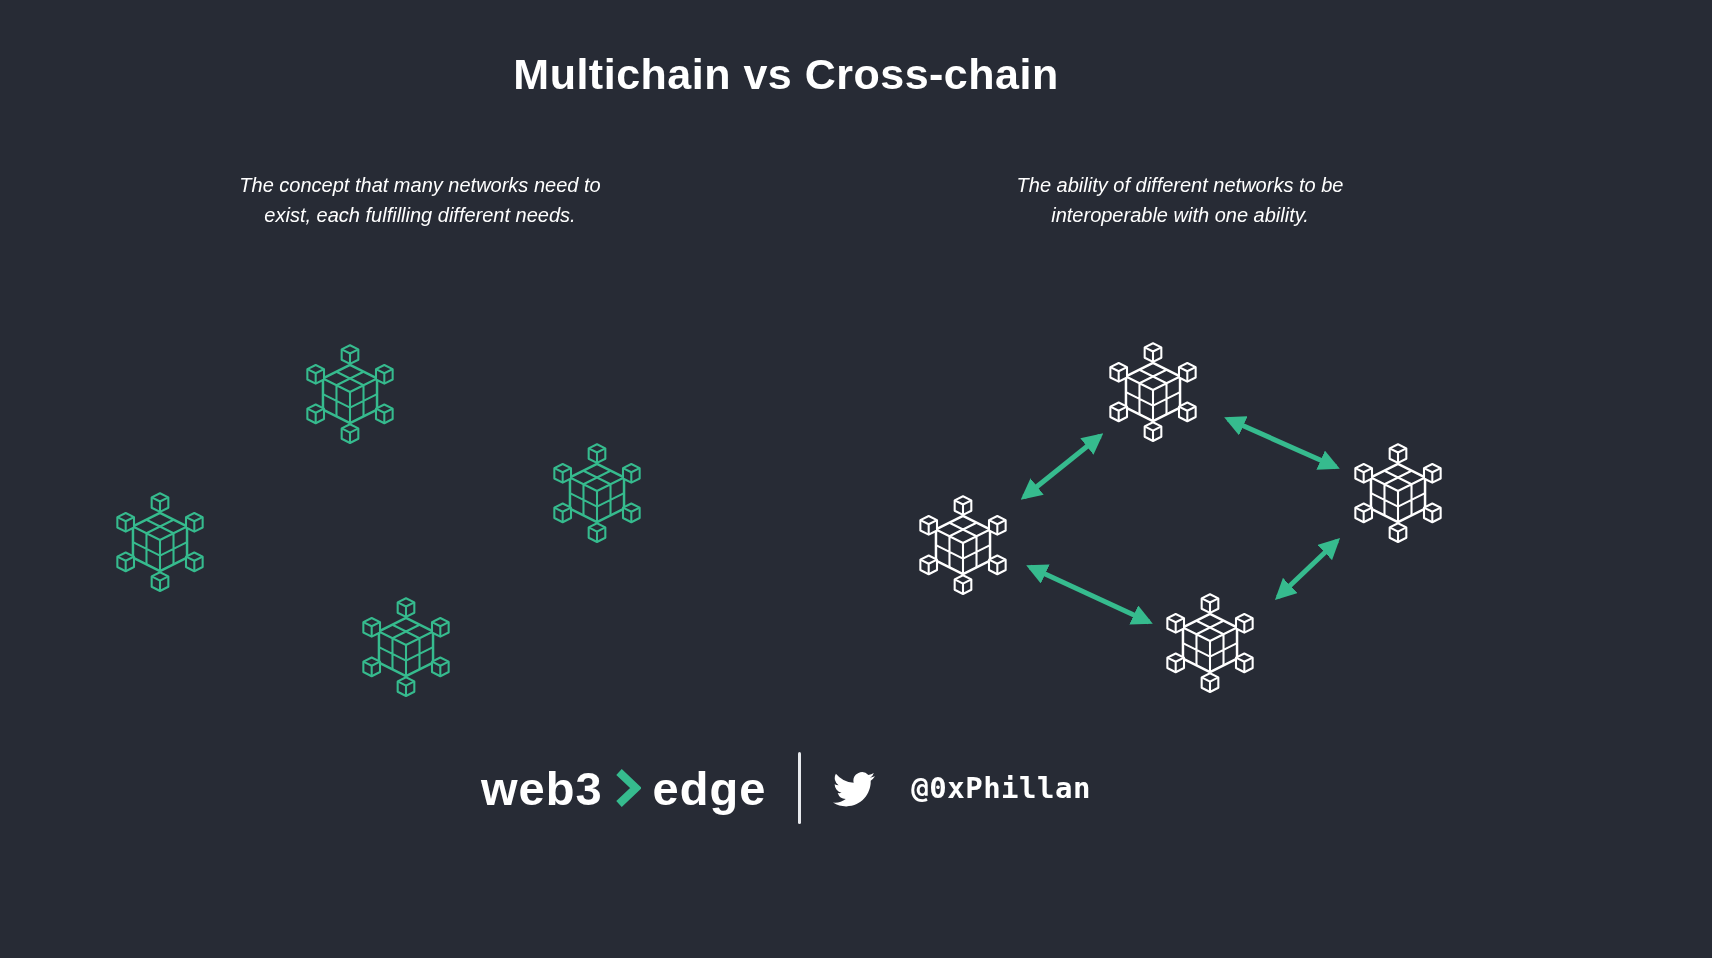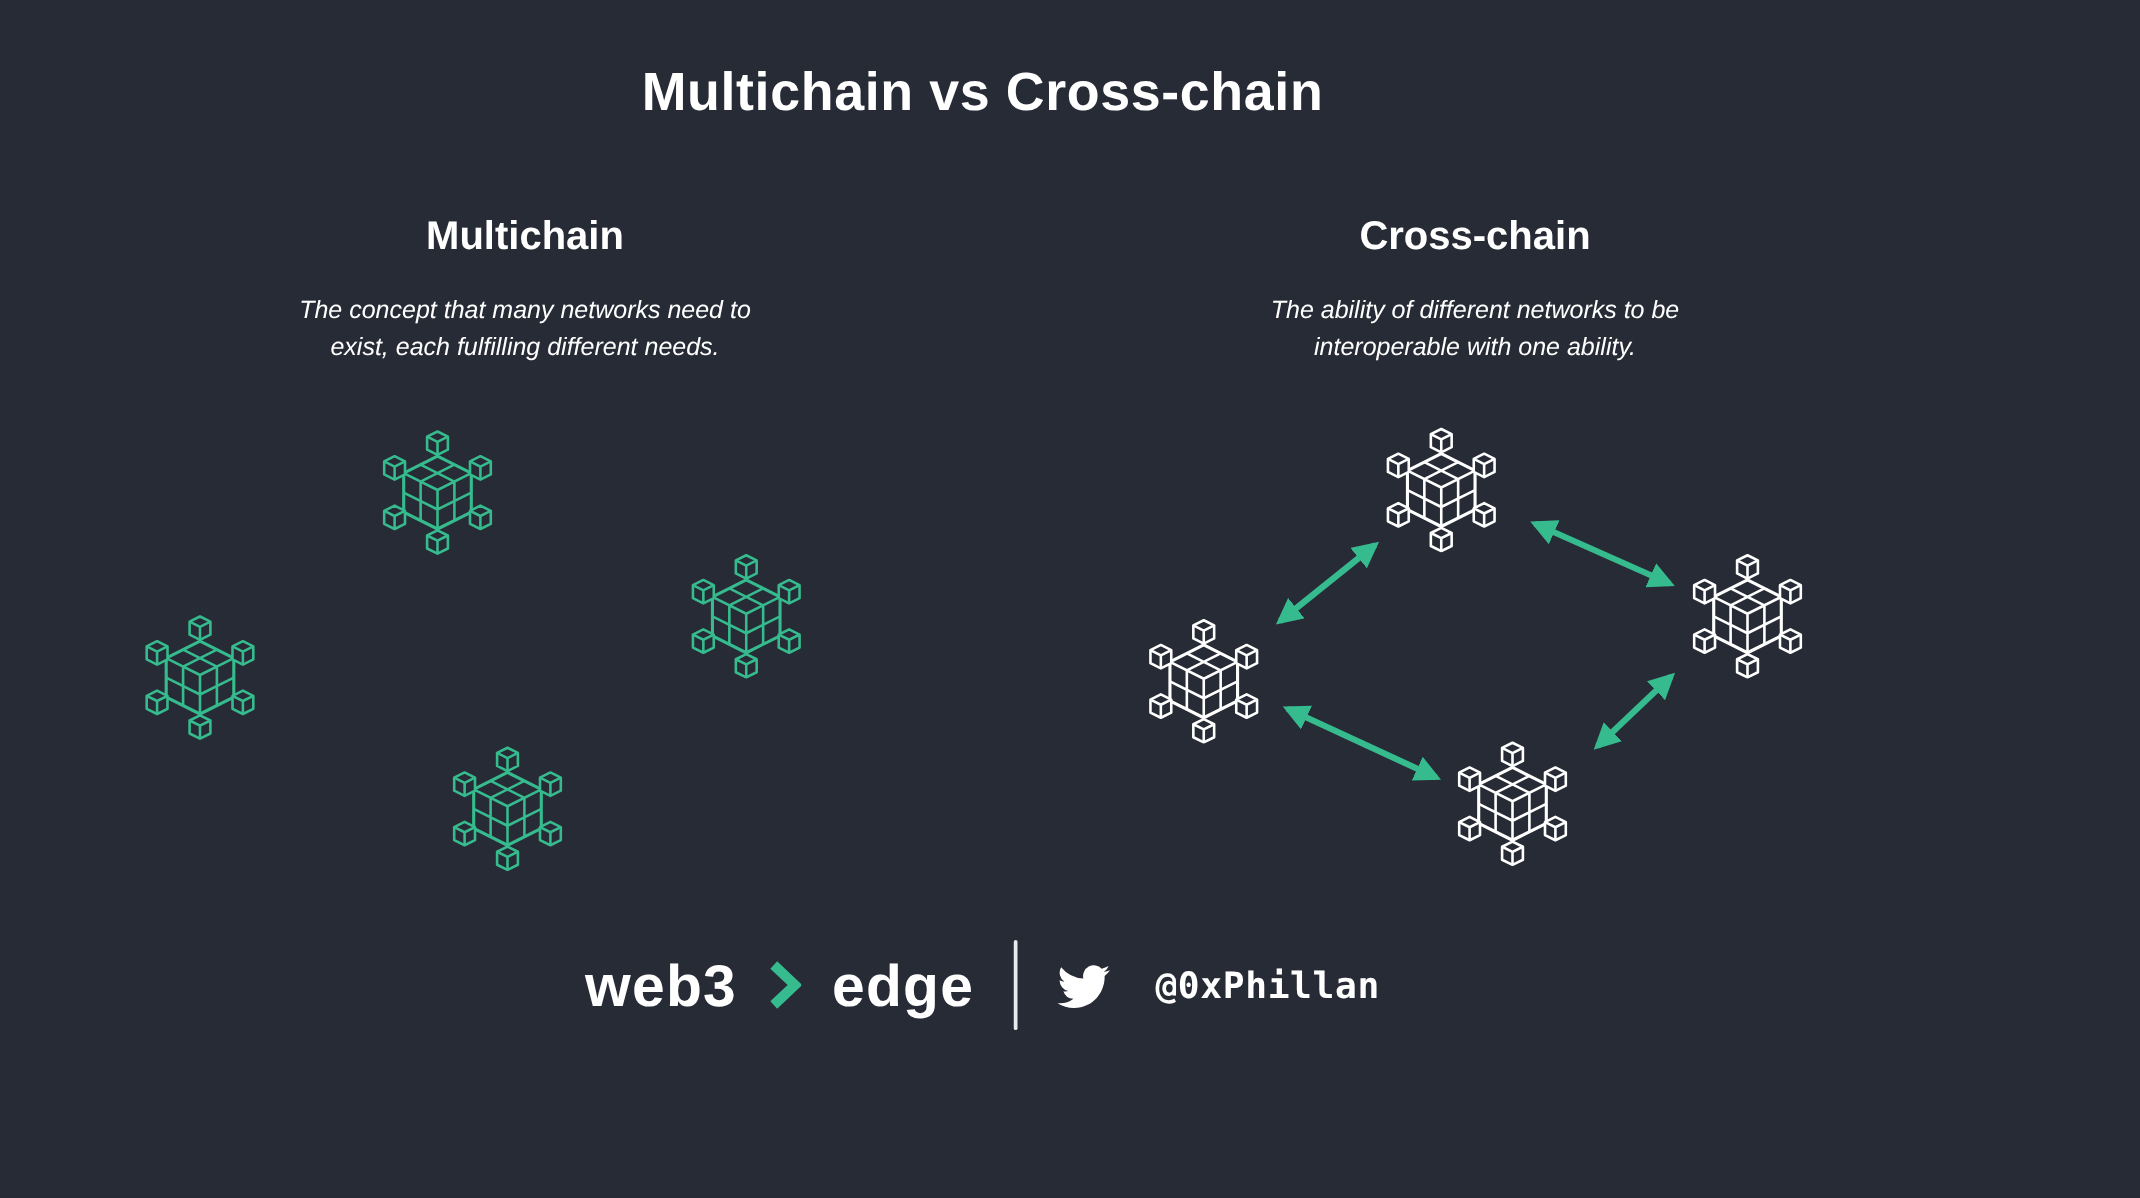--- a/index.html
+++ b/index.html
@@ -32,41 +32,39 @@
   .node.green{color:var(--accent);}
   .node.white{color:#ffffff;}
   .arrow{
     stroke:var(--accent);stroke-width:5;fill:none;
     marker-start:url(#arrowhead);marker-end:url(#arrowhead);
   }
   .footer{
     position:absolute;top:745px;left:0;width:1572px;height:86px;
     display:flex;justify-content:center;align-items:center;gap:32px;
   }
-  .brand{display:flex;align-items:center;gap:25px;font-size:47px;font-weight:700;letter-spacing:1px;}
+  .brand{display:flex;align-items:center;gap:12px;font-size:47px;font-weight:700;letter-spacing:1px;}
   .brand .chev{display:flex;align-items:center;}
   .divider{width:3px;height:72px;background:#e8eaee;border-radius:2px;}
   .twitter{display:flex;align-items:center;gap:36px;}
   .twitter .bird{display:flex;align-items:center;}
   .handle{font-family:"DejaVu Sans Mono",monospace;font-size:29px;font-weight:700;letter-spacing:.5px;}
 </style>
 </head>
 <body>
 
 <div class="poster">
 
   <h1 class="title">Multichain vs Cross-chain</h1>
 
   <section class="col col-left">
-    <h2>Multichain</h2>
     <p class="desc"><span>The concept that many networks need to</span><br><span>exist, each fulfilling different needs.</span></p>
   </section>
 
   <section class="col col-right">
-    <h2>Cross-chain</h2>
     <p class="desc"><span>The ability of different networks to be</span><br><span>interoperable with one ability.</span></p>
   </section>
 
   <svg id="diagram-svg" viewBox="0 0 1712 958">
     <defs>
       <marker id="arrowhead" viewBox="0 0 10 10" refX="8" refY="5" markerWidth="4.2" markerHeight="4.2" orient="auto-start-reverse">
         <path d="M0,0 L10,5 L0,10 Z" fill="#36bb8e"></path>
       </marker>
       <g id="mini-cube">
         <path d="M0,-9 L8,-5 L8,5 L0,9 L-8,5 L-8,-5 Z" fill="#272b35" stroke="currentColor" stroke-width="2" stroke-linejoin="round"></path>

